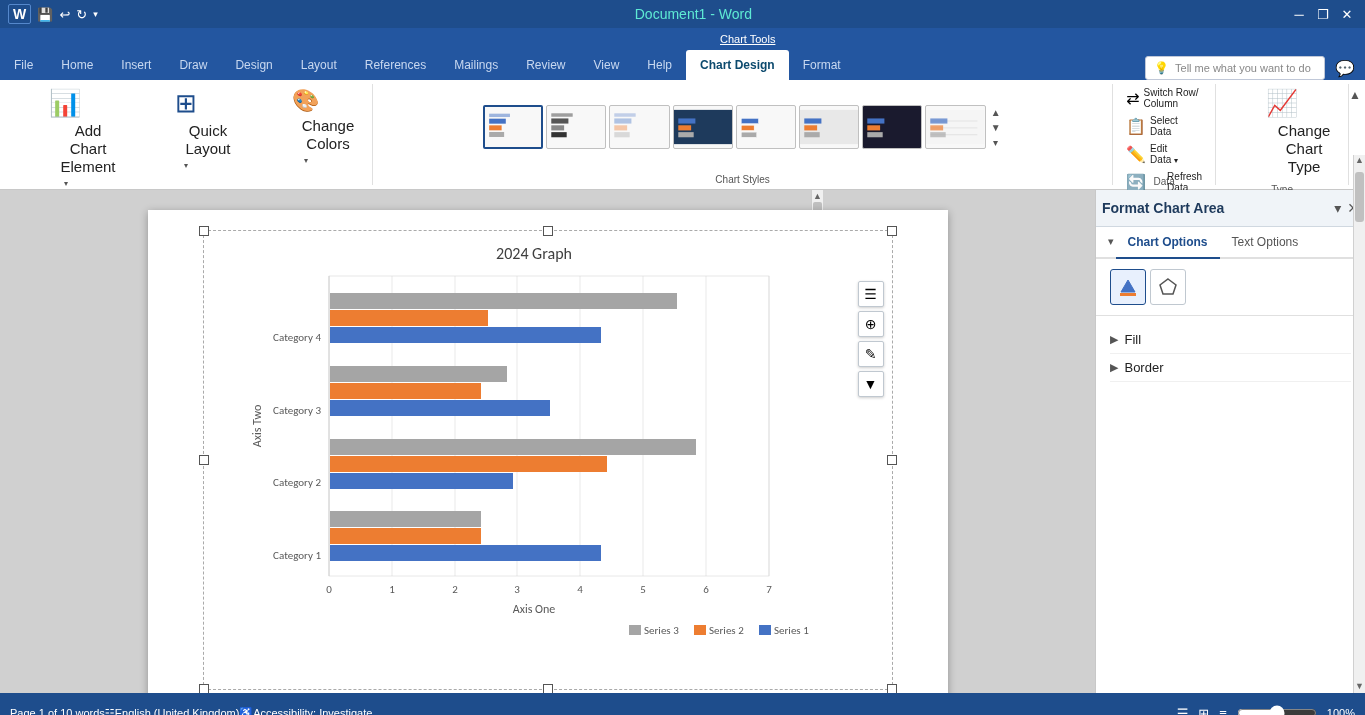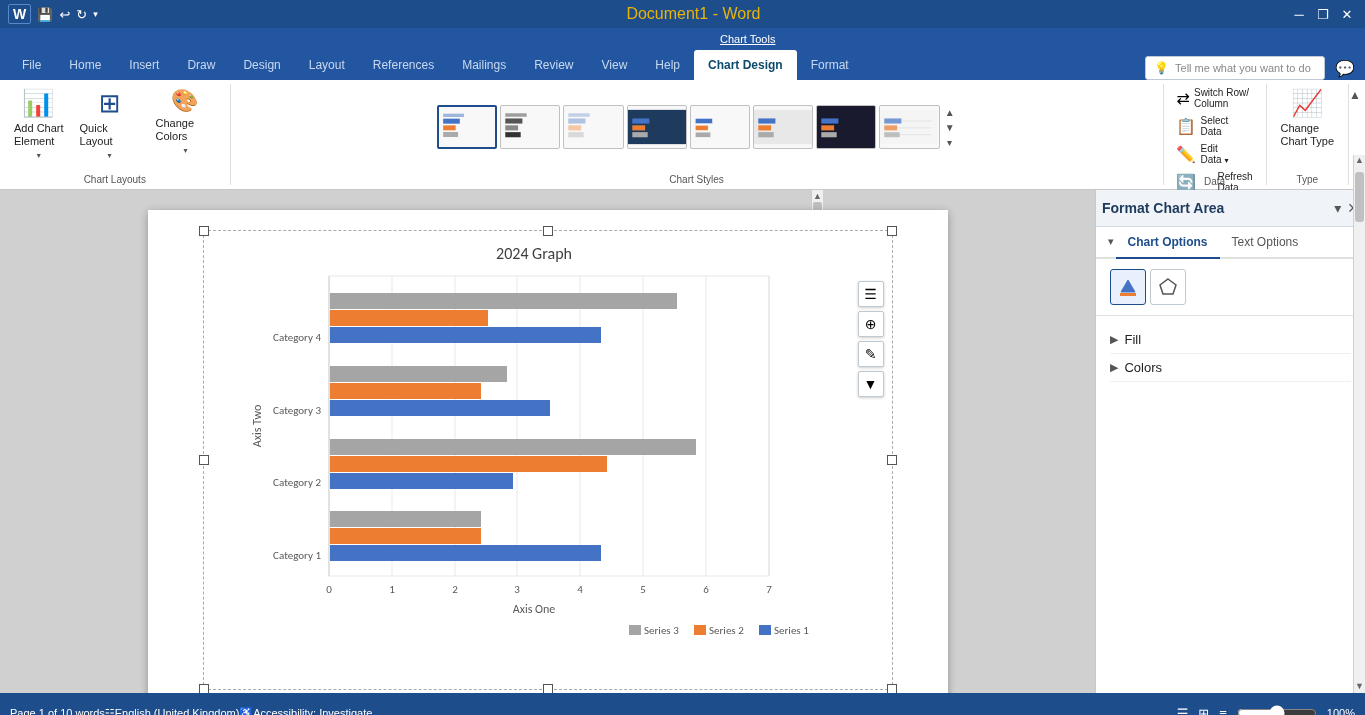--- a/index.html
+++ b/index.html
@@ -9,40 +9,40 @@
     .title-bar {
       background: #1e4d8c;
       color: white;
       height: 28px;
       display: flex;
       align-items: center;
       justify-content: space-between;
       padding: 0 8px;
     }
     .title-bar-left { display: flex; align-items: center; gap: 6px; }
-    .title-bar-center { font-size: 16px; color: #eab308; text-align: right; }
+    .title-bar-center { font-size: 14px; color: #5eead4; text-align: right; }
     .title-bar-right { display: flex; gap: 4px; }
     .title-btn { color: white; font-size: 13px; width: 20px; height: 20px; display: flex; align-items: center; justify-content: center; cursor: pointer; }
 
     
     .chart-tools-bar {
       background: #2356a0;
       height: 22px;
       display: flex;
       align-items: center;
       padding-left: 680px;
     }
 
     
     .ribbon-tabs {
       background: #2356a0;
       height: 30px;
       display: flex;
       align-items: flex-end;
-      padding-left: 8px;
+      padding-left: 0;
     }
     .ribbon-tab {
       color: #c8d8f0;
       font-size: 12px;
       padding: 6px 14px;
       cursor: pointer;
       border-radius: 3px 3px 0 0;
       height: 30px;
       display: flex;
       align-items: center;
@@ -84,21 +84,21 @@
       flex-direction: column;
       align-items: center;
       justify-content: flex-start;
       cursor: pointer;
       padding: 4px 6px;
       border-radius: 3px;
       min-width: 50px;
       gap: 3px;
     }
     .ribbon-btn .icon { font-size: 24px; color: #1e4d8c; }
-    .ribbon-btn .label { font-size: 11px; text-align: left; color: #222; line-height: 1.2; max-width: 60px; }
+    .ribbon-btn .label { font-size: 15px; text-align: center; color: #222; line-height: 1.2; max-width: 60px; margin-left: 44px; }
     .ribbon-btn-small {
       display: flex;
       flex-direction: column;
       align-items: center;
       cursor: pointer;
       padding: 3px 5px;
       border-radius: 3px;
       gap: 2px;
     }
     .ribbon-btn-small .label { font-size: 10px; color: #222; }
@@ -598,21 +598,21 @@
       </div>
     </div>
 
     <div class="sidebar-body">
       <div class="sidebar-section">
         <span class="sidebar-section-arrow">▶</span>
         <span class="sidebar-section-label">Fill</span>
       </div>
       <div class="sidebar-section">
         <span class="sidebar-section-arrow">▶</span>
-        <span class="sidebar-section-label">Colors</span>
+        <span class="sidebar-section-label">Border</span>
       </div>
     </div>
 
     <div style="position:absolute;right:0;top:155px;bottom:22px;width:12px;background:#f0f0f0;border-left:1px solid #d0d0d0;">
       <div style="height:12px;text-align:center;font-size:9px;cursor:pointer;color:#666;">▲</div>
       <div style="position:relative;flex:1;height:calc(100% - 24px);">
         <div style="position:absolute;top:5px;left:1px;right:1px;height:50px;background:#c0c0c0;border-radius:3px;"></div>
       </div>
       <div style="height:12px;text-align:center;font-size:9px;cursor:pointer;color:#666;position:absolute;bottom:0;width:100%;">▼</div>
     </div>

